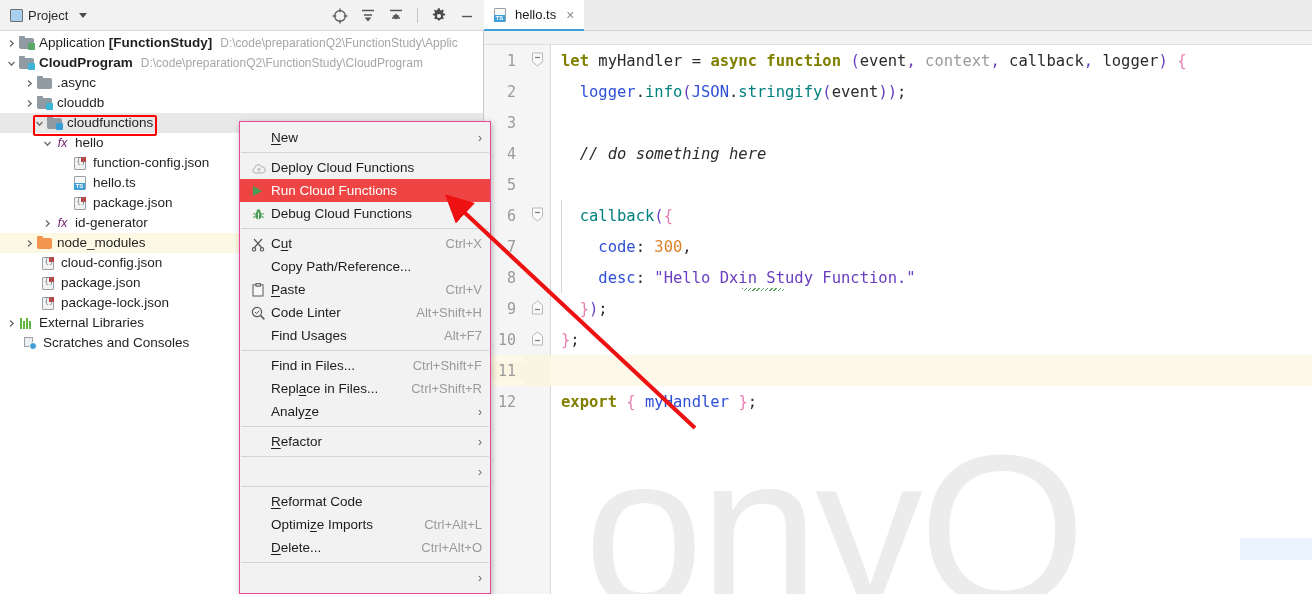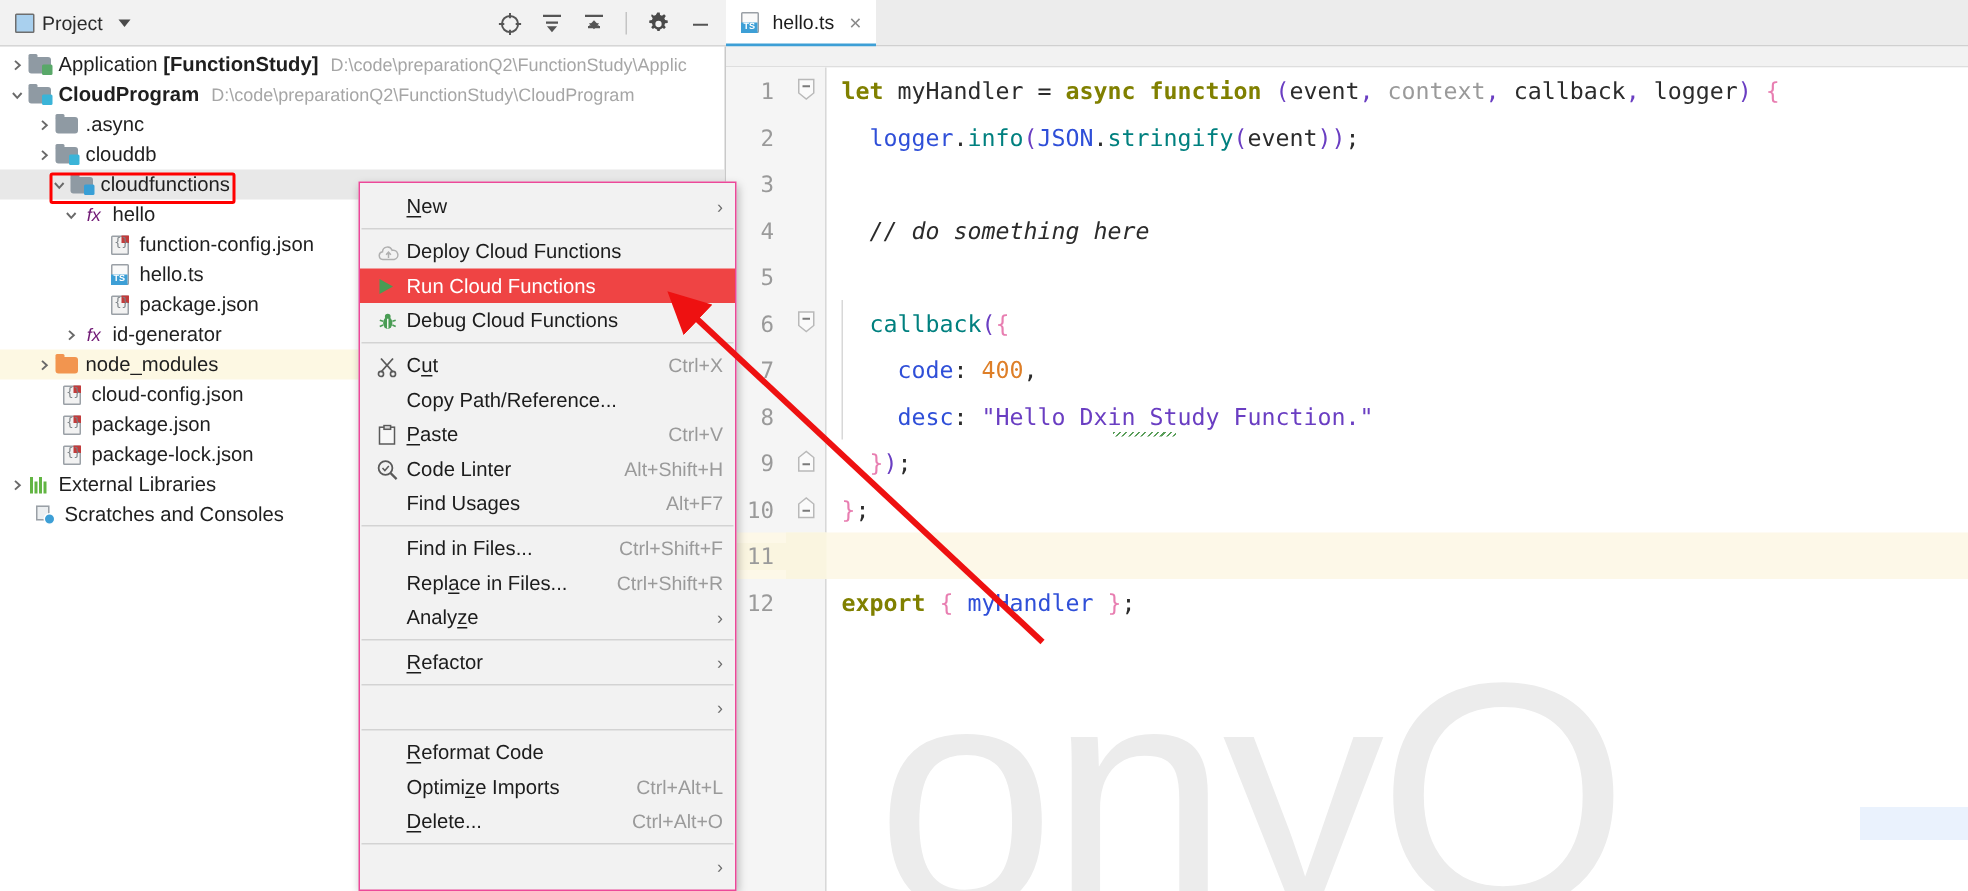--- a/index.html
+++ b/index.html
@@ -651,21 +651,21 @@
               <path d="M1.5 1 h10 v9 l-5 4 -5 -4 z" fill="#fafafa" stroke="#b9b9b9" stroke-width="1"></path>
               <line x1="4" y1="5.5" x2="9" y2="5.5" stroke="#7a7a7a" stroke-width="1.2"></line>
             </svg>
         </span>
         <span class="ctext">  <span class="meth">callback</span><span class="par">(</span><span class="brc">{</span></span>
       </div>
 
       <div class="cline" style="top:186px">
         <span class="lnum">7</span>
         <span class="fold"></span>
-        <span class="ctext">    <span class="blue">code</span><span class="pl">:</span> <span class="num">400</span><span class="pl">,</span></span>
+        <span class="ctext">    <span class="blue">code</span><span class="pl">:</span> <span class="num">300</span><span class="pl">,</span></span>
       </div>
 
       <div class="cline" style="top:217px">
         <span class="lnum">8</span>
         <span class="fold"></span>
         <span class="ctext">    <span class="blue">desc</span><span class="pl">:</span> <span class="str">"Hello Dxin Study Function."</span></span>
       </div>
 
       <div class="cline" style="top:248px">
         <span class="lnum">9</span>

